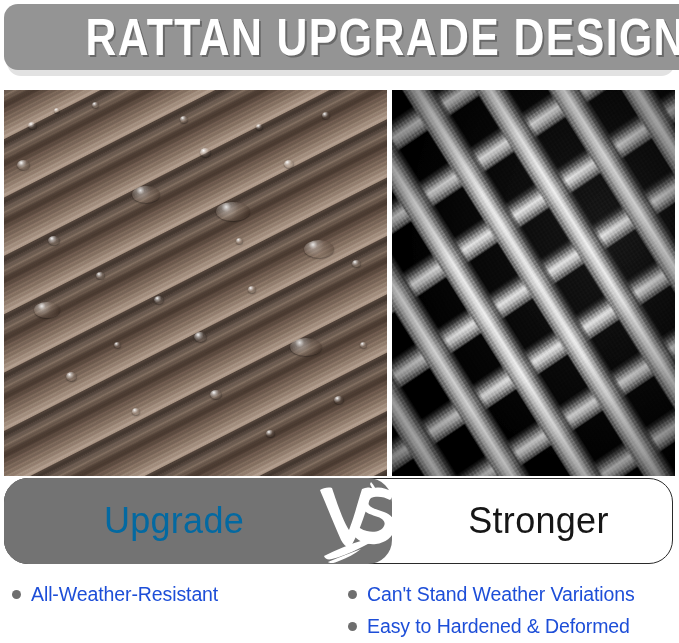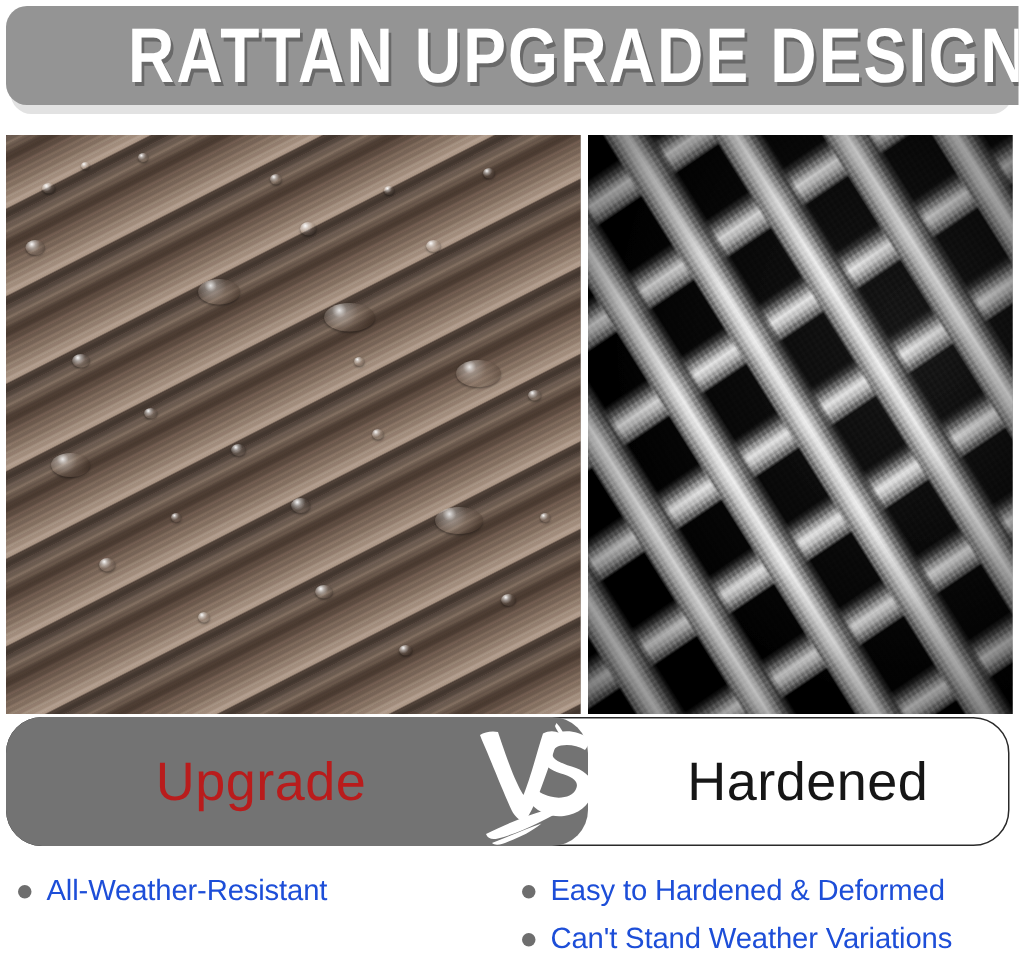--- a/index.html
+++ b/index.html
@@ -222,21 +222,21 @@
   }
   .compare-label-upgrade {
     position: absolute;
     left: 0;
     top: 0;
     width: 340px;
     height: 86px;
     display: flex;
     align-items: center;
     justify-content: center;
-    color: #b91c1c;
+    color: #0369a1;
     font-size: 36px;
     font-weight: normal;
     letter-spacing: 0.3px;
   }
   .compare-label-general {
     position: absolute;
     left: 400px;
     top: 0;
     width: 269px;
     height: 86px;
@@ -372,36 +372,36 @@
         <path d="M10 76 C22 70 36 64 50 60 C56 58 62 57 66 57
                  C60 61 52 65 44 69 C36 73 26 77 18 79 C14 80 11 79 10 76 Z"></path>
         <path d="M14 82 C24 78 36 73 47 69 C41 74 33 78 25 81 C21 83 16 84 14 82 Z"></path>
 
         <path d="M57 2 C60 5 62 9 63 13 C60 11 57 7 56 4 Z"></path>
         <path d="M30 70 C34 69 38 69 41 70 C37 72 33 73 30 72 Z"></path>
       </g>
     </svg>
   </div>
 
-  <div class="compare-label-general">Hardened</div>
+  <div class="compare-label-general">Stronger</div>
 </div>
 
 <div class="bullets">
 
   <div class="bullet-col left">
     <div class="bullet-row">
       <span class="bullet-dot"></span>
       <span class="bullet-text">All-Weather-Resistant</span>
     </div>
   </div>
 
   <div class="bullet-col right">
     <div class="bullet-row">
       <span class="bullet-dot"></span>
-      <span class="bullet-text">Easy to Hardened &amp; Deformed</span>
+      <span class="bullet-text">Can't Stand Weather Variations</span>
     </div>
     <div class="bullet-row">
       <span class="bullet-dot"></span>
-      <span class="bullet-text">Can't Stand Weather Variations</span>
+      <span class="bullet-text">Easy to Hardened &amp; Deformed</span>
     </div>
   </div>
 
 </div>
 
 </body></html>

